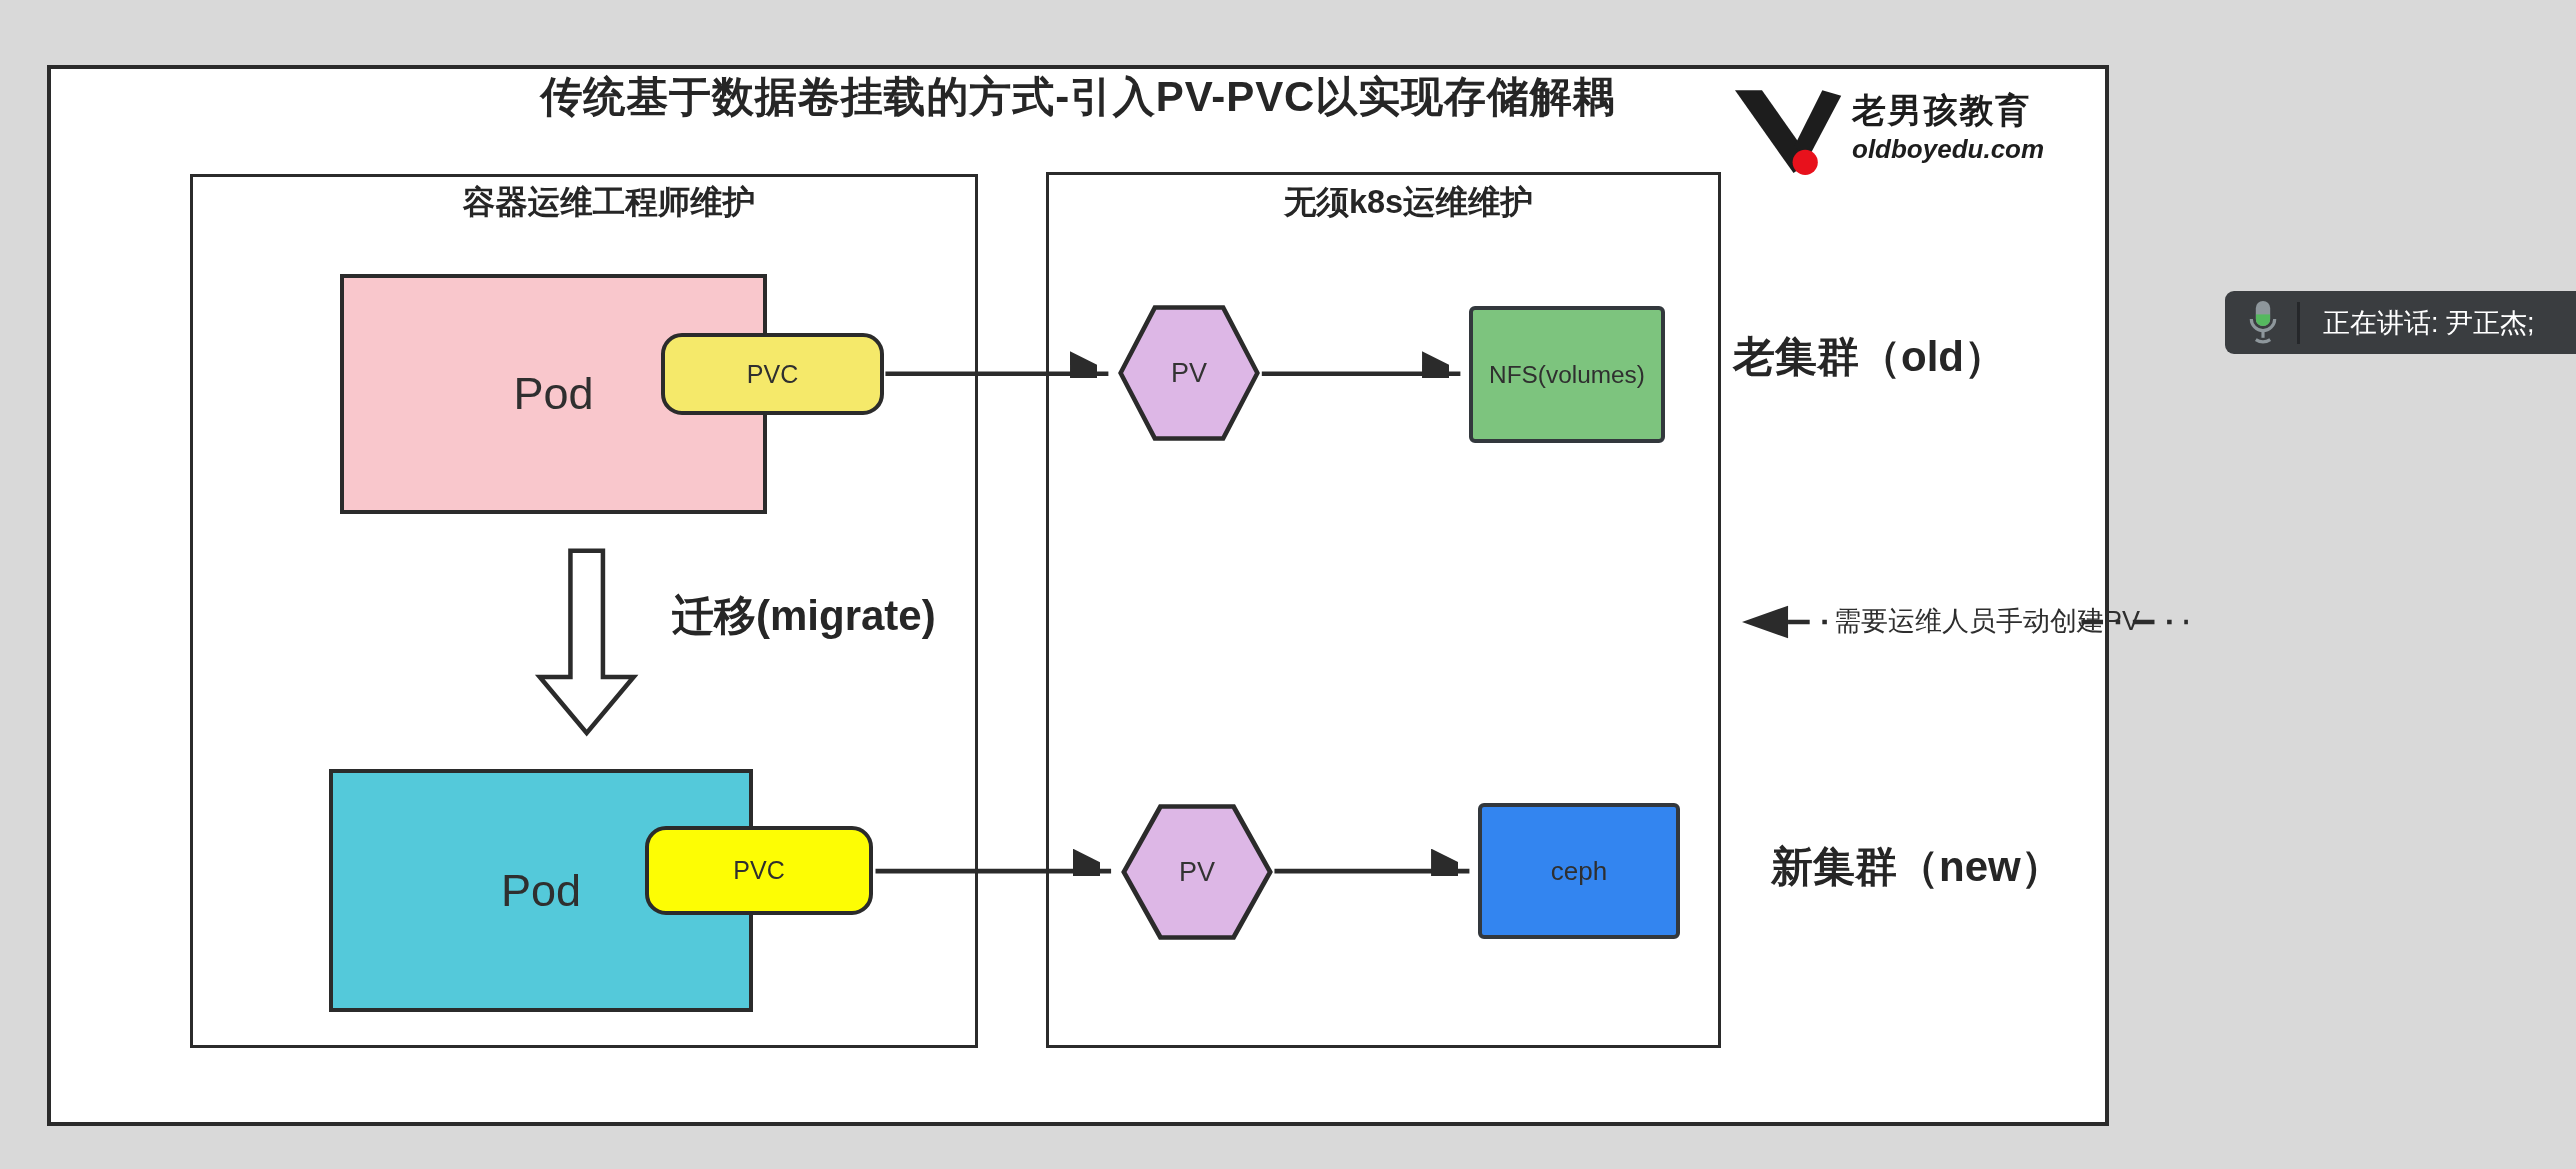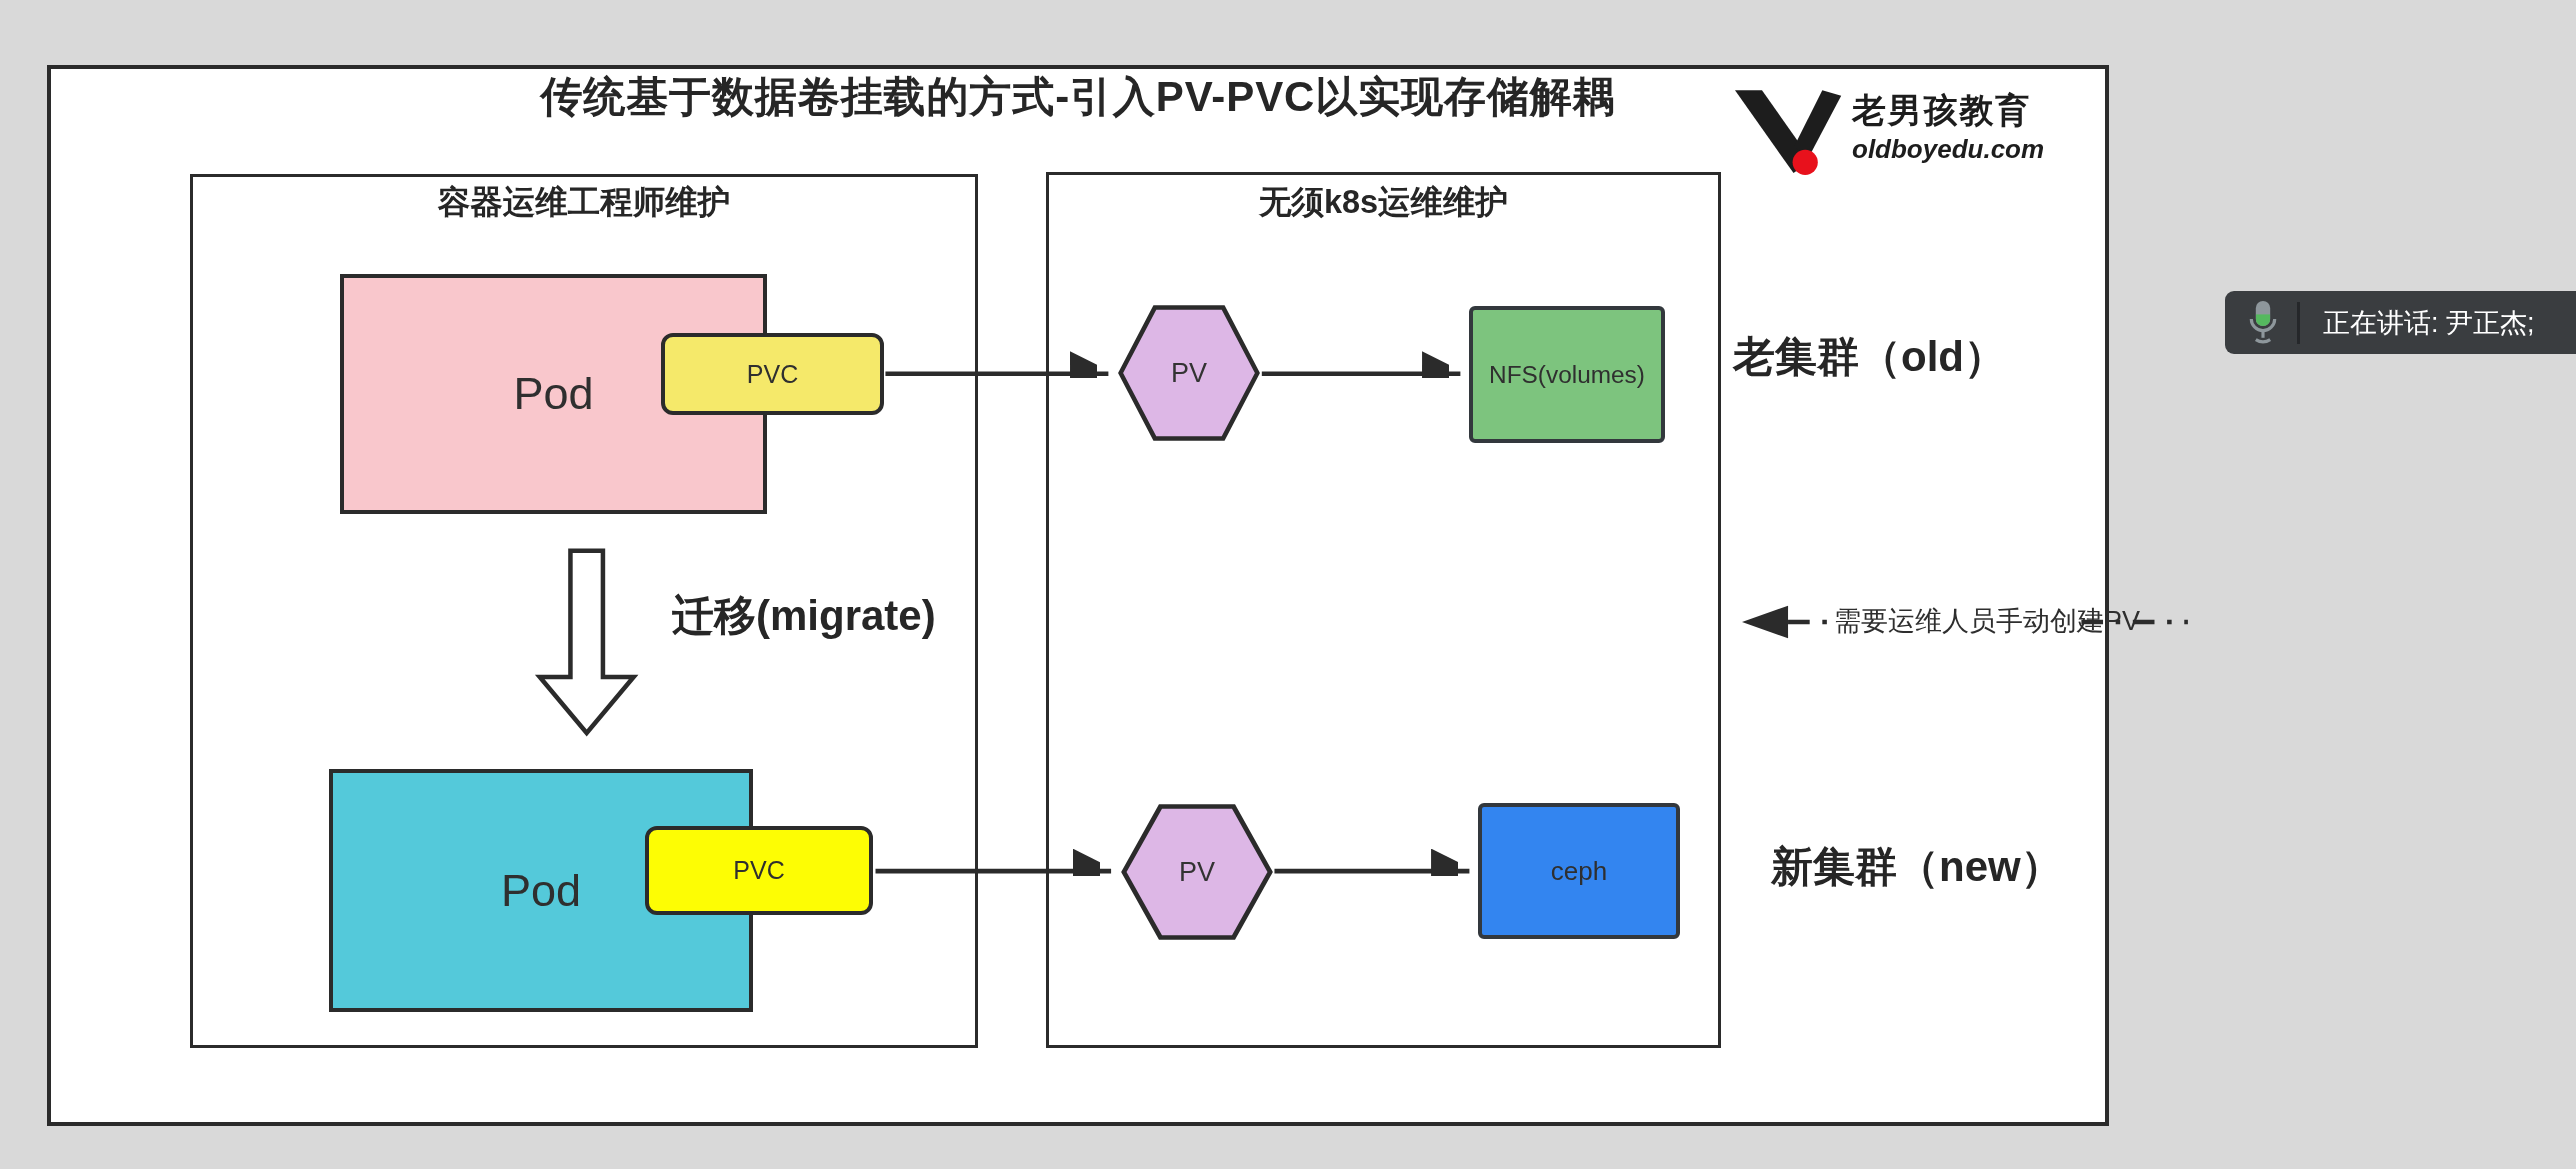--- a/index.html
+++ b/index.html
@@ -32,31 +32,31 @@
   .logo{left:1735px;top:88px;width:311px;height:87px;}
   .logo-mark{position:absolute;left:0;top:1.8px;}
   .logo-text{position:absolute;left:117px;top:0;}
   .logo-name{font-size:34px;font-weight:bold;color:#1d1d1d;letter-spacing:1.8px;}
   .logo-site{font-size:26px;font-weight:bold;font-style:italic;color:#1d1d1d;margin-top:0;}
 
   
   .group-box{border:3.6px solid var(--stroke,#2b2b2b);box-sizing:border-box;background:transparent;}
   .group-box.left{left:190px;top:174px;width:788px;height:874px;}
   .group-box.right{left:1046px;top:172px;width:675px;height:876px;}
-  .group-label{text-align:center;font-size:32.5px;font-weight:bold;color:#262626;}
+  .group-label{text-align:center;font-size:32.5px;font-weight:bold;color:#262626;padding-left:25px;}
   .group-label.left{left:190px;top:181px;width:788px;}
   .group-label.right{left:1046px;top:181px;width:675px;}
 
   
   .node{display:flex;align-items:center;justify-content:center;
         box-sizing:border-box;color:#2f2f2f;}
   .pod{border:4.5px solid var(--stroke,#2b2b2b);font-size:45px;}
   .pod.old{left:340px;top:274px;width:427px;height:240px;background:var(--pod-old-fill,#f9c7cc);}
   .pod.new{left:329px;top:769px;width:424px;height:243px;background:var(--pod-new-fill,#54c9da);}
-  .pvc{border:4.5px solid var(--stroke,#2b2b2b);border-radius:12px;font-size:25px;}
+  .pvc{border:4.5px solid var(--stroke,#2b2b2b);border-radius:21px;font-size:25px;}
   .pvc.old{left:661px;top:333px;width:223px;height:82px;background:var(--pvc-old-fill,#f5e96a);}
   .pvc.new{left:645px;top:826px;width:228px;height:89px;background:var(--pvc-new-fill,#fdfd04);}
 
   .hex{display:flex;align-items:center;justify-content:center;}
   .hex.old{left:1117px;top:304px;width:144px;height:138px;}
   .hex.new{left:1120px;top:803px;width:154px;height:138px;}
   .hex svg{position:absolute;inset:0;width:100%;height:100%;}
   .hex span{position:relative;font-size:27px;color:#333;}
 
   .storage{border:4.5px solid #33383d;border-radius:6px;}

